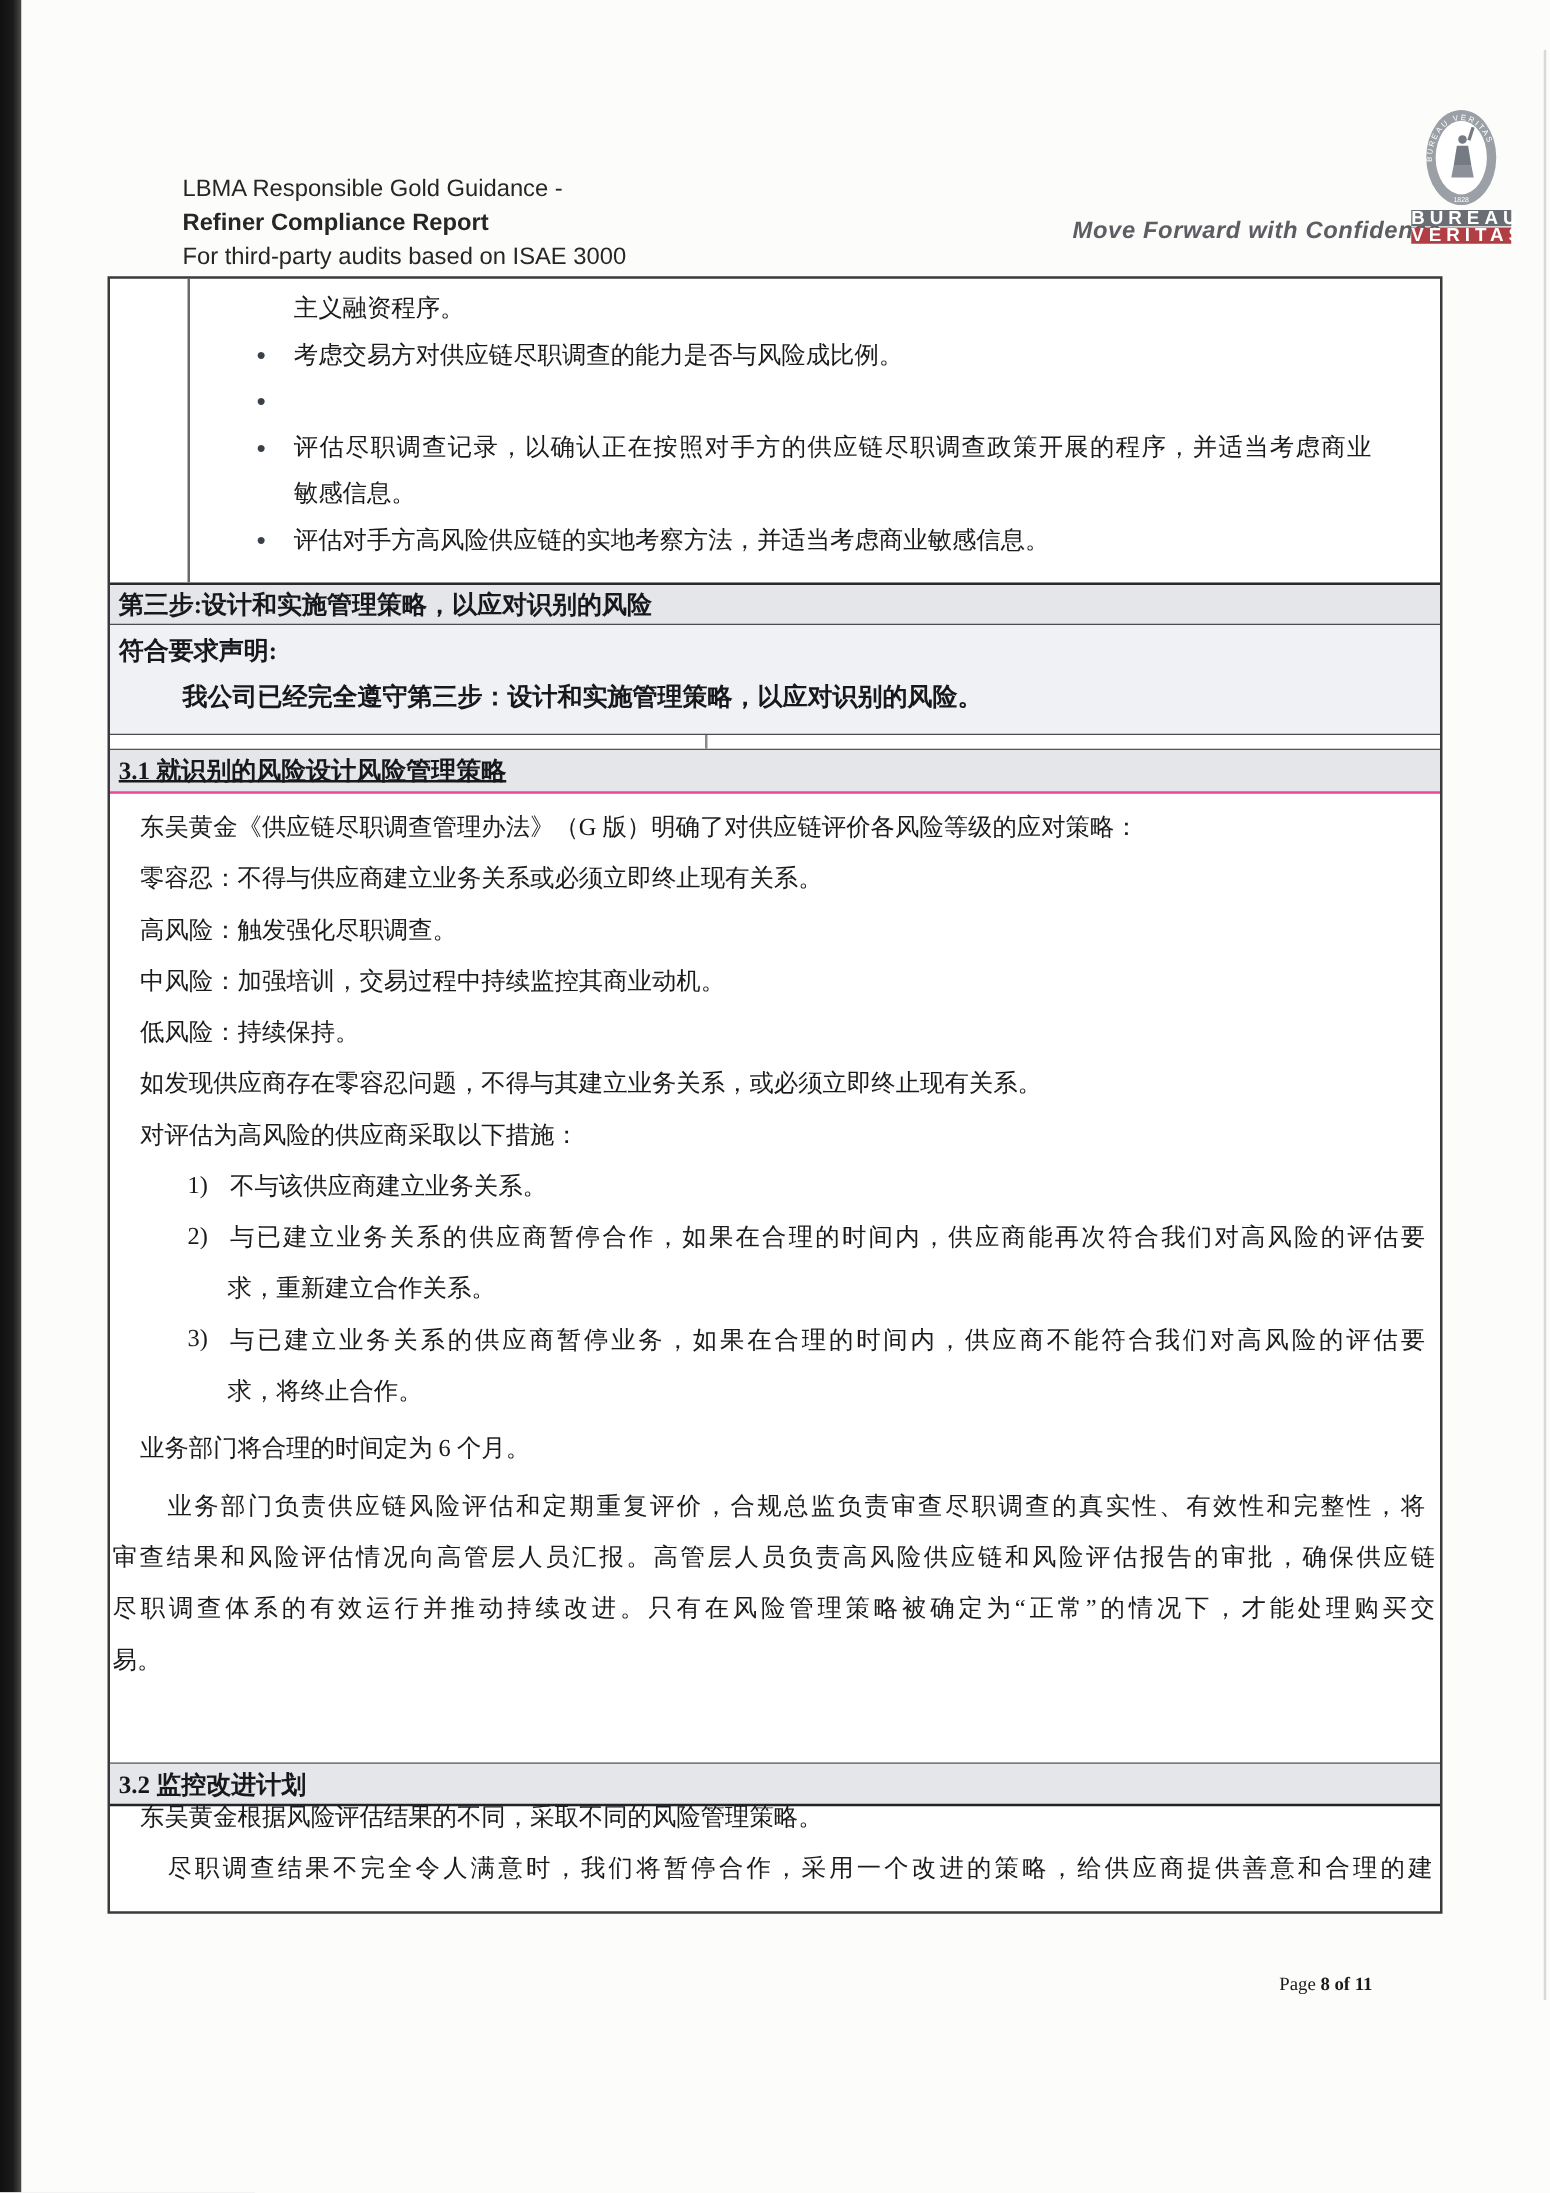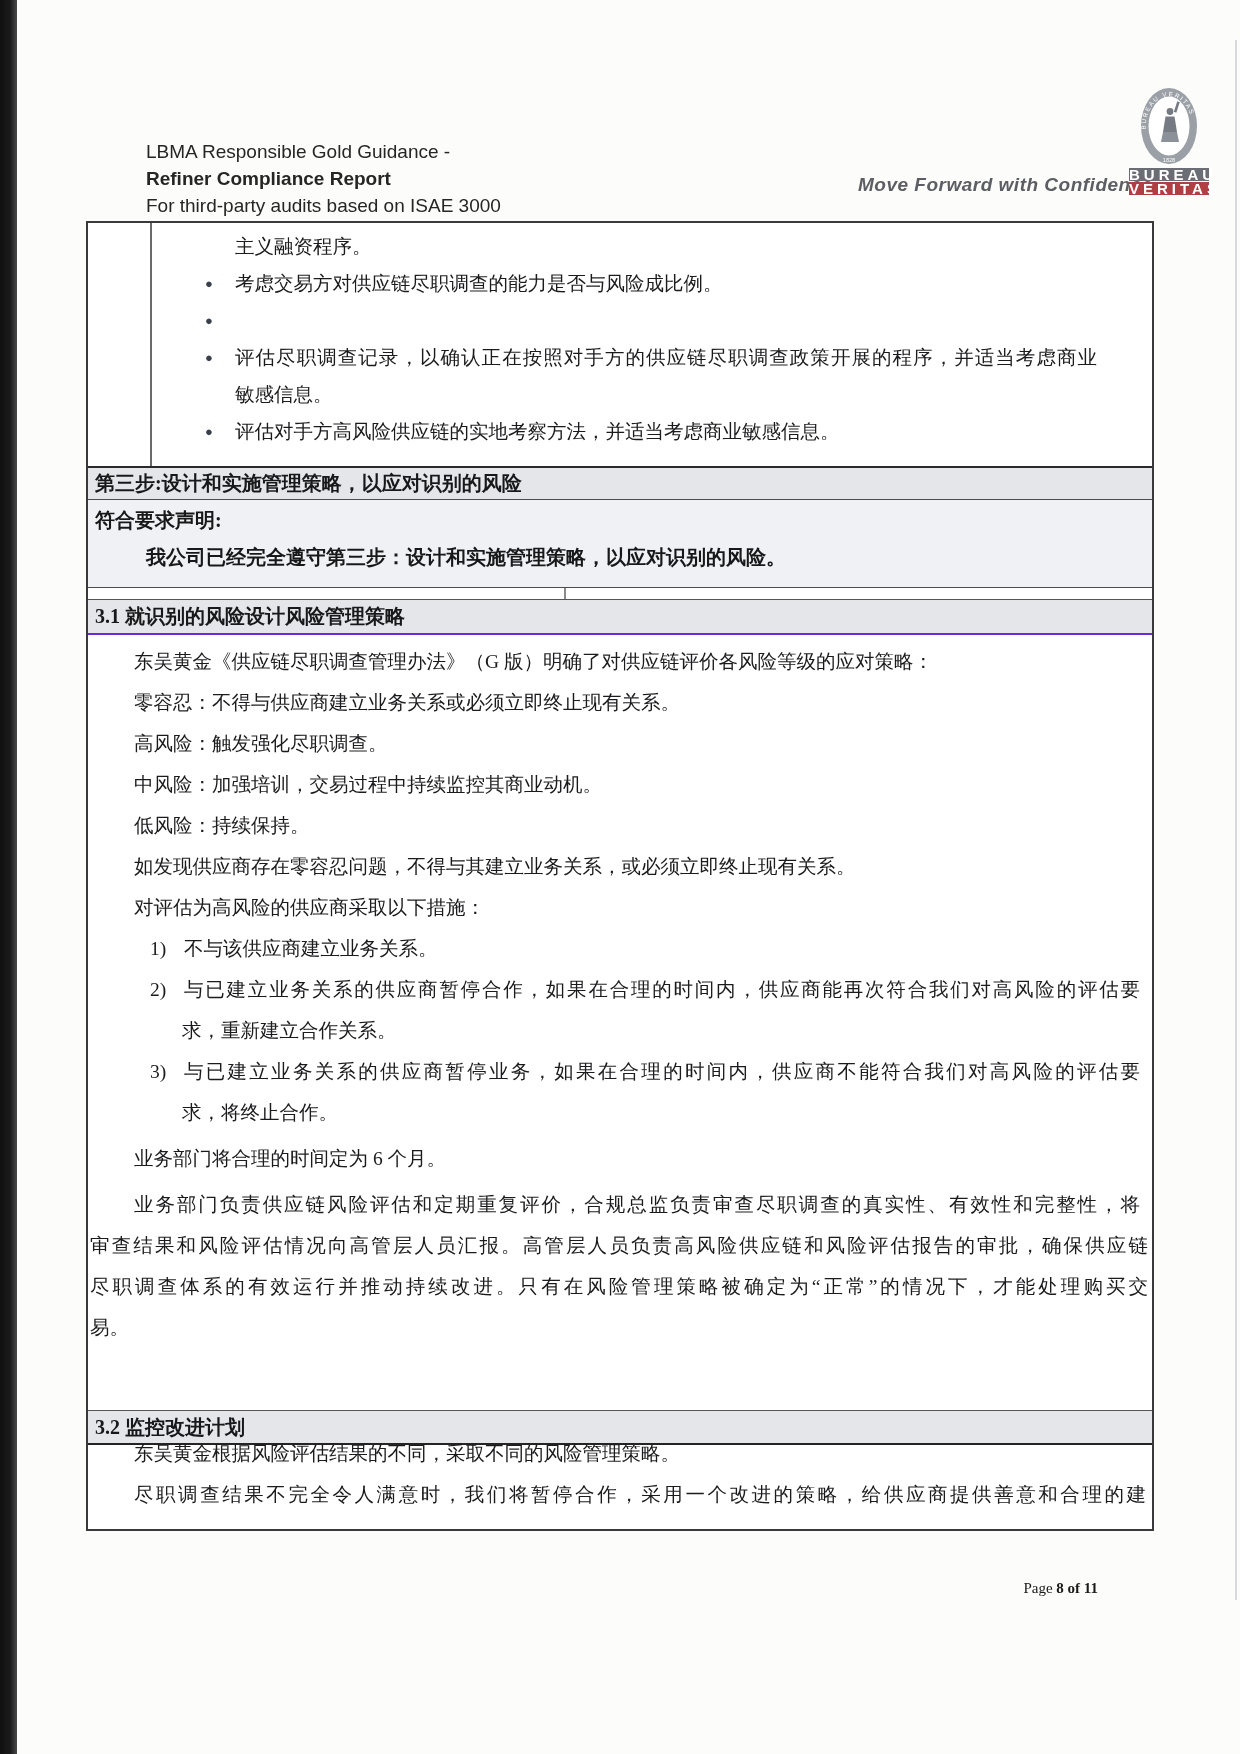--- a/index.html
+++ b/index.html
@@ -26,32 +26,32 @@
   .vline-mid{position:absolute;left:476px;top:363px;width:1.5px;height:13px;background:#8a8a8a;}
   .top-block{position:absolute;left:0;top:5px;width:100%;}
   
   .bar{position:absolute;left:0;width:100%;background:#e5e6ea;box-sizing:border-box;
        display:flex;align-items:center;font-weight:bold;font-size:20px;color:#17181a;padding-left:7px;}
   .bar-step3{top:243px;height:34px;border-top:2px solid #2a2a2a;border-bottom:1px solid #4c4c4c;}
   .band{position:absolute;left:0;top:277px;width:100%;height:88px;background:#f0f1f4;
         border-bottom:1px solid #4c4c4c;box-sizing:border-box;font-weight:bold;font-size:20px;color:#17181a;}
   .band .lbl{margin:7px 0 0 7px;}
   .band .stm{margin:10px 0 0 58px;}
-  .bar-31{top:376px;height:36px;border-top:1px solid #555;border-bottom:2px solid #6d28d9;}
+  .bar-31{top:376px;height:36px;border-top:1px solid #555;border-bottom:2px solid #ec4899;text-decoration:underline;}
   .bar-32{top:1167px;height:35px;border-top:1px solid #555;border-bottom:2px solid #242424;margin-top:20px;}
   .body-31{position:absolute;left:0;top:412px;width:100%;padding-top:6px;}
   .body-32{position:absolute;left:0;top:1202px;width:100%;padding-top:8px;}
   
   .line{display:flex;align-items:center;height:41px;font-size:19.5px;color:#1b1b1d;white-space:nowrap;}
   .top-block .line{height:37px;}
   .dot{flex:none;width:30px;margin-left:117px;font-size:13px;color:#39404a;}
   .txt{display:block;}
   .bl .txt{width:862px;}
   .bl-cont .txt{margin-left:147px;}
-  .std .txt{margin-left:46px;}
+  .std .txt{margin-left:24px;}
   .num .marker{flex:none;width:34px;margin-left:62px;}
   .num .txt{width:956px;}
   .cont .txt{margin-left:94px;}
   .first .txt{margin-left:46px;width:1006px;}
   .wide .txt{margin-left:2px;width:1058px;}
   .stdwide .txt{margin-left:46px;width:1012px;}
   .j .txt{text-align:justify;text-align-last:justify;}
   .gap{margin-top:5px;}
   
   .footer{position:absolute;top:1580px;right:142px;font-family:Liberation Serif, serif;

